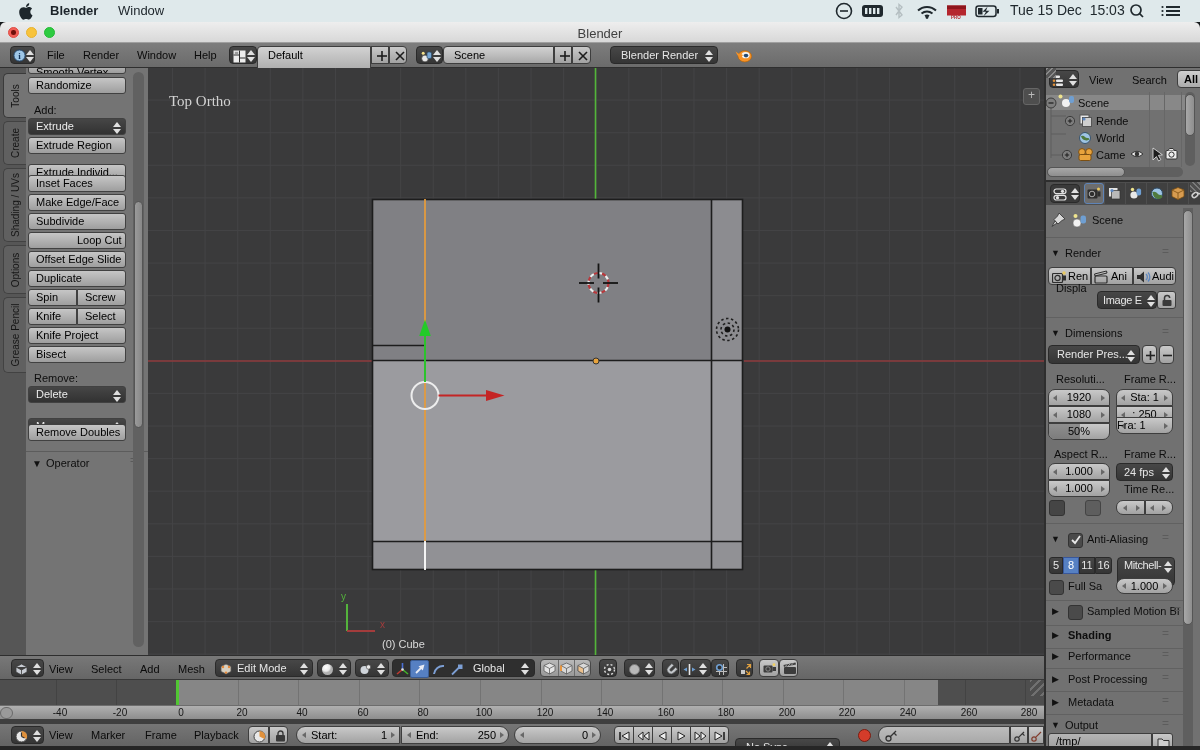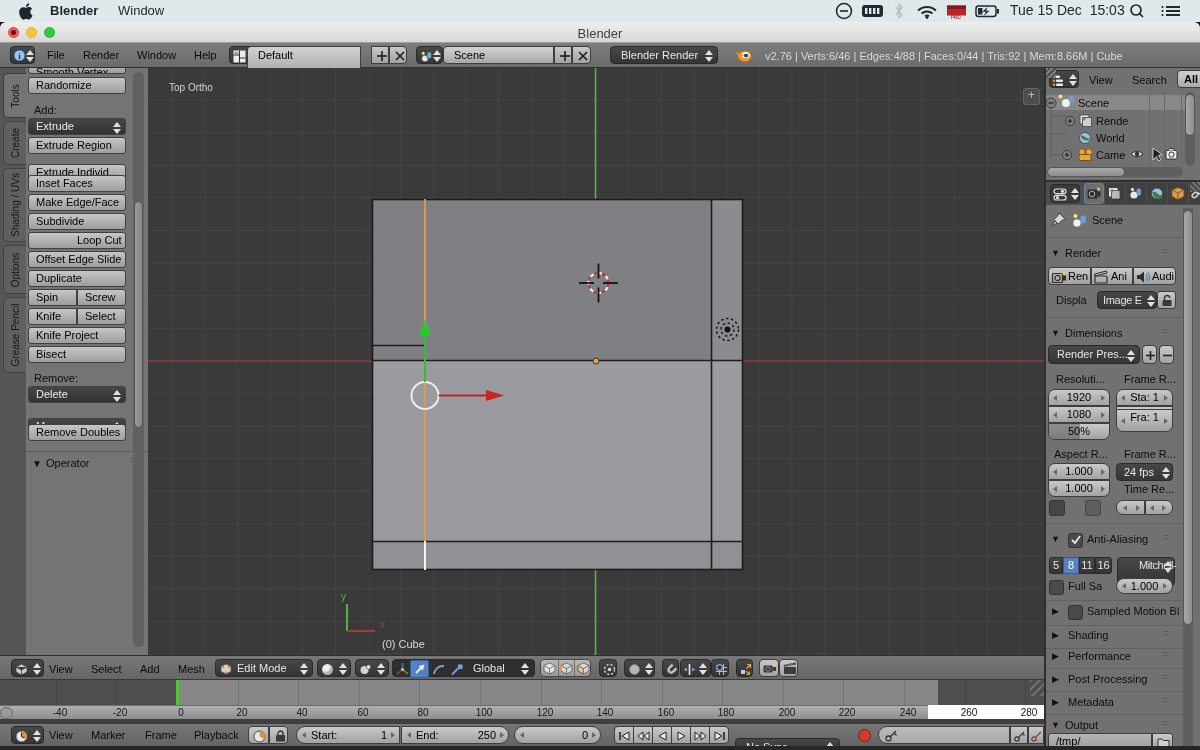--- a/index.html
+++ b/index.html
@@ -38,21 +38,21 @@
 #vp{left:148px;top:68px;width:896px;height:587px;background:#3a3a3b;overflow:hidden;}
 #vpgrid{position:absolute;left:0;top:0;width:896px;height:587px;
  background-image:linear-gradient(#434345 1px,transparent 1px),linear-gradient(90deg,#434345 1px,transparent 1px);
  background-size:32.6px 32.6px;background-position:-8.6px -1px;}
 
 #rborder{left:1044px;top:68px;width:2px;height:682px;background:#2e2e2e;}
 #rpanel{left:1046px;top:68px;width:154px;height:682px;background:#717171;}
 
 #vphead{left:0;top:655px;width:1044px;height:25px;background:linear-gradient(#787878,#666);border-top:1px solid #2e2e2e;border-bottom:1px solid #383838;box-sizing:border-box;}
 #tlticks{left:0;top:680px;width:1044px;height:25px;background:#868686;}
-#tlband{left:0;top:705px;width:928px;height:14px;background:linear-gradient(#b0b0b0,#8e8e8e);border-top:1px solid #6d6d6d;box-sizing:border-box;}
+#tlband{left:0;top:705px;width:1044px;height:14px;background:linear-gradient(#b0b0b0,#8e8e8e);border-top:1px solid #6d6d6d;box-sizing:border-box;}
 #tlgap{left:0;top:719px;width:1044px;height:5px;background:#3f3f3f;}
 #tlfoot{left:0;top:724px;width:1044px;height:22px;background:linear-gradient(#767676,#646464);}
 #botdark{left:0;top:746px;width:1200px;height:4px;background:#262626;}
 .tick{position:absolute;top:0;width:1px;height:25px;background:rgba(0,0,0,.14);}
 .tnum{position:absolute;top:1px;font-size:10px;color:#171717;transform:translateX(-50%);}
 </style>
 </head>
 <body>
 
 <div class="abs" id="menubar">
@@ -135,21 +135,21 @@
   <div class="abs dbtn" style="left:229px;top:3px;width:28px;height:18px;">
     <svg class="abs" style="left:2.5px;top:2.5px;" width="13" height="13" viewBox="0 0 13 13">
         <rect x="0.5" y="0.5" width="12" height="12" fill="#ececec"></rect>
         <line x1="6.5" y1="0.5" x2="6.5" y2="12.5" stroke="#2c2c2c"></line>
         <line x1="0.5" y1="5" x2="6.5" y2="5" stroke="#2c2c2c"></line>
         <line x1="6.5" y1="8" x2="12.5" y2="8" stroke="#2c2c2c"></line>
         <rect x="1.8" y="1.8" width="3.4" height="2.2" fill="#9a9a9a"></rect>
       </svg>
     <span class="ud" style="left:17px;top:3px;"></span>
   </div>
-  <div class="abs btn" style="left:247px;top:3px;width:114px;height:28px;line-height:16px;padding-left:10px;border-radius:4px 0 0 4px;background:linear-gradient(#d2d2d2,#a8a8a8);">Default</div>
+  <div class="abs btn" style="left:257px;top:3px;width:114px;height:28px;line-height:16px;padding-left:10px;border-radius:4px 0 0 4px;background:linear-gradient(#d2d2d2,#a8a8a8);">Default</div>
   <div class="abs btn" style="left:371px;top:3px;width:18px;height:18px;border-radius:0;">
       <svg class="abs" style="left:4px;top:3px;" width="12" height="12" viewBox="0 0 12 12">
         <g stroke="#1c1c1c" stroke-width="1.6">
           <line x1="6" y1="1" x2="6" y2="11"></line>
           <line x1="1" y1="6" x2="11" y2="6"></line>
         </g>
       </svg>
     </div>
   <div class="abs btn" style="left:389px;top:3px;width:18px;height:18px;border-radius:0 4px 4px 0;">
       <svg class="abs" style="left:4px;top:3px;" width="12" height="12" viewBox="0 0 12 12">
@@ -187,21 +187,20 @@
     </div>
 
   <div class="abs dbtn" style="left:610px;top:3px;width:108px;height:18px;line-height:16px;padding-left:10px;">Blender Render<span class="ud" style="left:94px;top:3px;"></span></div>
 
   <svg class="abs" style="left:735px;top:5px;" width="17" height="15" viewBox="0 0 17 15">
     <ellipse cx="9.8" cy="8.3" rx="6.8" ry="5.6" fill="#f79226" stroke="#b56200" stroke-width=".6"></ellipse>
     <ellipse cx="10.6" cy="7.2" rx="4" ry="3.1" fill="#f4f4f4"></ellipse>
     <ellipse cx="11" cy="7.6" rx="2.3" ry="1.8" fill="#264a73"></ellipse>
     <path d="M0.5 3.5 Q5 7.5 8.5 6.5 L5.5 10 Q2 8 0.5 3.5 Z" fill="#f79226"></path>
   </svg>
-  <span class="abs wlbl" style="left:765px;top:7px;color:#d9d9d9;">v2.76 | Verts:6/46 | Edges:4/88 | Faces:0/44 | Tris:92 | Mem:8.66M | Cube</span>
 </div>
 
 <div class="abs" id="tabcol"></div>
 <div class="abs tab act" style="top:73px;height:45px;">
     <span>Tools</span>
   </div>
 <div class="abs tab" style="top:121px;height:44px;">
     <span>Create</span>
   </div>
 <div class="abs tab" style="top:168px;height:74px;">
@@ -240,21 +239,21 @@
   <div class="abs" style="left:0;top:383px;width:122px;height:1px;background:#5c5c5c;"></div>
   <span class="abs" style="left:6px;top:390px;font-size:10px;color:#111;">▼</span>
   <span class="abs lbl" style="left:20px;top:389px;">Operator</span>
   <span class="abs" style="left:104px;top:386px;color:#5a5a5a;font-size:11px;">=</span>
 </div>
 <div class="abs" id="shelfscroll"></div>
 <div class="abs" id="shelfthumb"></div>
 
 <div class="abs" id="vp">
   <div id="vpgrid"></div>
-  <span class="abs" style="left:21px;top:14px;font-size:10px;color:#d2d2d2;">Top Ortho</span>
+  <span class="abs" style="left:21px;top:25px;font-size:15px;color:#d2d2d2;font-family:Liberation Serif, serif;">Top Ortho</span>
 
   <div class="abs" style="left:224px;top:131px;width:371px;height:371px;background:#9b9b9f;"></div>
   <div class="abs" style="left:224px;top:131px;width:371px;height:162px;background:#808084;"></div>
   <div class="abs" style="left:563px;top:131px;width:32px;height:162px;background:#8c8c90;"></div>
   <div class="abs" style="left:224px;top:473px;width:371px;height:29px;background:#919195;"></div>
   <svg class="abs" style="left:0;top:0;" width="896" height="587" viewBox="0 0 896 587">
 
     <line x1="447.5" y1="0" x2="447.5" y2="131" stroke="#53b539" stroke-width="1.6"></line>
     <line x1="447.5" y1="502" x2="447.5" y2="587" stroke="#53b539" stroke-width="1.6"></line>
 
@@ -482,21 +481,21 @@
         </svg>
       <span style="position:absolute;left:19px;top:2px;">Ani</span>
     </div>
     <div class="abs btn" style="left:87px;top:85px;width:43px;height:18px;border-radius:0 4px 4px 0;">
       <svg class="abs" style="left:2px;top:3px;" width="15" height="12" viewBox="0 0 15 12">
           <path d="M1 4 L4 4 L8 0.5 L8 11.5 L4 8 L1 8 Z" fill="#2e2e2e"></path>
           <path d="M10 3 a4 4 0 0 1 0 6 M12 1.5 a6.5 6.5 0 0 1 0 9" fill="none" stroke="#5d87c0" stroke-width="1.3"></path>
         </svg>
       <span style="position:absolute;left:18px;top:2px;">Audi</span>
     </div>
-    <span class="abs lbl" style="left:10px;top:112px;">Displa</span>
+    <span class="abs lbl" style="left:10px;top:100px;">Displa</span>
     <div class="abs dbtn" style="left:51px;top:109px;width:60px;height:18px;line-height:16px;"><span style="margin-left:5px;letter-spacing:-0.3px;">Image E</span><span class="ud" style="left:49px;top:3px;"></span></div>
     <div class="abs btn" style="left:111px;top:109px;width:19px;height:18px;border-radius:3px;">
       <svg class="abs" style="left:3px;top:2px;" width="12" height="13" viewBox="0 0 12 13">
           <rect x="1.5" y="6" width="9" height="6" rx="1" fill="#3a3a3a"></rect>
           <path d="M3.5 6 V4 a2.6 2.6 0 0 1 5.2 0" fill="none" stroke="#3a3a3a" stroke-width="1.5"></path>
         </svg>
     </div>
     <div class="abs" style="left:0;top:135px;width:138px;height:1px;background:#616161;"></div>
 
     <span class="abs" style="left:5px;top:146px;font-size:9px;color:#111;">▼</span>
@@ -516,21 +515,21 @@
           <line x1="1" y1="5.5" x2="10" y2="5.5" stroke="#222" stroke-width="1.6"></line>
         </svg>
       </div>
     <span class="abs lbl" style="left:10px;top:191px;">Resoluti...</span>
     <span class="abs lbl" style="left:78px;top:191px;">Frame R...</span>
     <div class="abs btn" style="left:2px;top:207px;width:62px;height:17px;border-radius:7px 7px 0 0;text-align:center;line-height:15px;">1920<span class="la" style="left:4px;"></span><span class="ra" style="right:4px;"></span></div>
     <div class="abs btn" style="left:2px;top:224px;width:62px;height:17px;border-radius:0;text-align:center;line-height:15px;">1080<span class="la" style="left:4px;"></span><span class="ra" style="right:4px;"></span></div>
     <div class="abs btn" style="left:2px;top:241px;width:62px;height:17px;border-radius:0 0 7px 7px;text-align:center;line-height:15px;overflow:hidden;"><div class="abs" style="left:0;top:0;width:31px;height:17px;background:linear-gradient(#8e8e8e,#7a7a7a);"></div><span style="position:relative;">50%</span></div>
     <div class="abs btn" style="left:70px;top:207px;width:57px;height:17px;border-radius:7px 7px 0 0;text-align:center;line-height:15px;">Sta: 1<span class="la" style="left:4px;"></span><span class="ra" style="right:4px;"></span></div>
     <div class="abs btn" style="left:70px;top:224px;width:57px;height:17px;border-radius:0;text-align:center;line-height:15px;">: 250<span class="la" style="left:4px;"></span><span class="ra" style="right:4px;"></span></div>
-    <div class="abs btn" style="left:70px;top:227px;width:57px;height:23px;border-radius:0 0 7px 7px;text-align:center;line-height:15px;">Fra: 1<span class="la" style="left:4px;"></span><span class="ra" style="right:4px;"></span></div>
+    <div class="abs btn" style="left:70px;top:235px;width:57px;height:17px;border-radius:0 0 7px 7px;text-align:left;line-height:15px;">Fra: 1<span class="la" style="left:4px;"></span><span class="ra" style="right:4px;"></span></div>
     <span class="abs lbl" style="left:8px;top:266px;">Aspect R...</span>
     <span class="abs lbl" style="left:78px;top:266px;">Frame R...</span>
     <div class="abs btn" style="left:2px;top:281px;width:62px;height:17px;border-radius:7px 7px 0 0;text-align:center;line-height:15px;">1.000<span class="la" style="left:4px;"></span><span class="ra" style="right:4px;"></span></div>
     <div class="abs btn" style="left:2px;top:298px;width:62px;height:17px;border-radius:0 0 7px 7px;text-align:center;line-height:15px;">1.000<span class="la" style="left:4px;"></span><span class="ra" style="right:4px;"></span></div>
     <div class="abs dbtn" style="left:70px;top:281px;width:57px;height:18px;line-height:16px;"><span style="margin-left:7px;">24 fps</span><span class="ud" style="left:45px;top:3px;"></span></div>
     <span class="abs lbl" style="left:78px;top:301px;">Time Re...</span>
     <div class="abs" style="left:3px;top:318px;width:14px;height:14px;background:#454545;border:1px solid #333;border-radius:3px;"></div>
     <div class="abs" style="left:39px;top:318px;width:14px;height:14px;background:#5e5e5e;border:1px solid #444;border-radius:3px;"></div>
     <div class="abs btn" style="left:70px;top:318px;width:29px;height:15px;border-radius:7px 0 0 7px;">
         <span class="la" style="left:6px;"></span>
@@ -547,33 +546,33 @@
       <svg class="abs" style="left:1px;top:0px;" width="12" height="12" viewBox="0 0 12 12">
           <path d="M2 6 L5 9 L10 2" fill="none" stroke="#e8e8e8" stroke-width="1.8"></path>
         </svg>
     </div>
     <span class="abs lbl" style="left:41px;top:351px;">Anti-Aliasing</span>
     <span class="abs" style="left:116px;top:348px;color:#5c5c5c;font-size:12px;">=</span>
     <div class="abs dbtn" style="left:3px;top:375px;width:14px;height:17px;border-radius:3px 0 0 3px;text-align:center;line-height:15px;">5</div>
     <div class="abs" style="left:17px;top:375px;width:16px;height:17px;background:#5680c2;border:1px solid #39579a;box-sizing:border-box;color:#fff;font-size:11px;text-align:center;line-height:15px;">8</div>
     <div class="abs dbtn" style="left:33px;top:375px;width:16px;height:17px;border-radius:0;text-align:center;line-height:15px;">11</div>
     <div class="abs dbtn" style="left:49px;top:375px;width:17px;height:17px;border-radius:0 3px 3px 0;text-align:center;line-height:15px;">16</div>
-    <div class="abs dbtn" style="left:71px;top:375px;width:58px;height:29px;line-height:15px;padding-left:15px;"><span style="margin-left:6px;letter-spacing:-0.4px;">Mitchell-</span><span class="ud" style="left:46px;top:2.5px;"></span></div>
+    <div class="abs dbtn" style="left:71px;top:375px;width:58px;height:29px;line-height:15px;"><span style="margin-left:6px;letter-spacing:-0.4px;">Mitchell-</span><span class="ud" style="left:46px;top:2.5px;"></span></div>
     <div class="abs" style="left:3px;top:398px;width:13px;height:13px;background:#4a4a4a;border:1px solid #333;border-radius:3px;"></div>
     <span class="abs lbl" style="left:22px;top:398px;">Full Sa</span>
     <div class="abs btn" style="left:70px;top:396px;width:57px;height:16px;border-radius:8px;text-align:center;line-height:14px;">1.000<span class="la" style="left:5px;"></span><span class="ra" style="right:5px;"></span></div>
     <div class="abs" style="left:0;top:418px;width:138px;height:1px;background:#616161;"></div>
 
     <span class="abs" style="left:6px;top:424px;font-size:9px;color:#111;">▶</span>
     <div class="abs" style="left:22px;top:423px;width:13px;height:13px;background:#4a4a4a;border:1px solid #333;border-radius:3px;"></div>
     <span class="abs lbl" style="left:41px;top:423px;">Sampled Motion Bl</span>
     <span class="abs" style="left:128px;top:420px;color:#5c5c5c;font-size:12px;">=</span>
     <div class="abs" style="left:0;top:443px;width:138px;height:1px;background:#616161;"></div>
     <span class="abs" style="left:6px;top:448px;font-size:9px;color:#111;">▶</span>
-    <span class="abs lbl" style="left:22px;top:447px;">Shading</span>
+    <span class="abs lbl" style="left:22px;top:447px;font-weight:bold;">Shading</span>
     <span class="abs" style="left:116px;top:444px;color:#5c5c5c;font-size:12px;">=</span>
     <div class="abs" style="left:0;top:466px;width:138px;height:1px;background:#616161;"></div>
     <span class="abs" style="left:6px;top:469px;font-size:9px;color:#111;">▶</span>
     <span class="abs lbl" style="left:22px;top:468px;">Performance</span>
     <span class="abs" style="left:116px;top:465px;color:#5c5c5c;font-size:12px;">=</span>
     <div class="abs" style="left:0;top:486px;width:138px;height:1px;background:#616161;"></div>
     <span class="abs" style="left:6px;top:492px;font-size:9px;color:#111;">▶</span>
     <span class="abs lbl" style="left:22px;top:491px;">Post Processing</span>
     <span class="abs" style="left:116px;top:488px;color:#5c5c5c;font-size:12px;">=</span>
     <div class="abs" style="left:0;top:509px;width:138px;height:1px;background:#616161;"></div>

